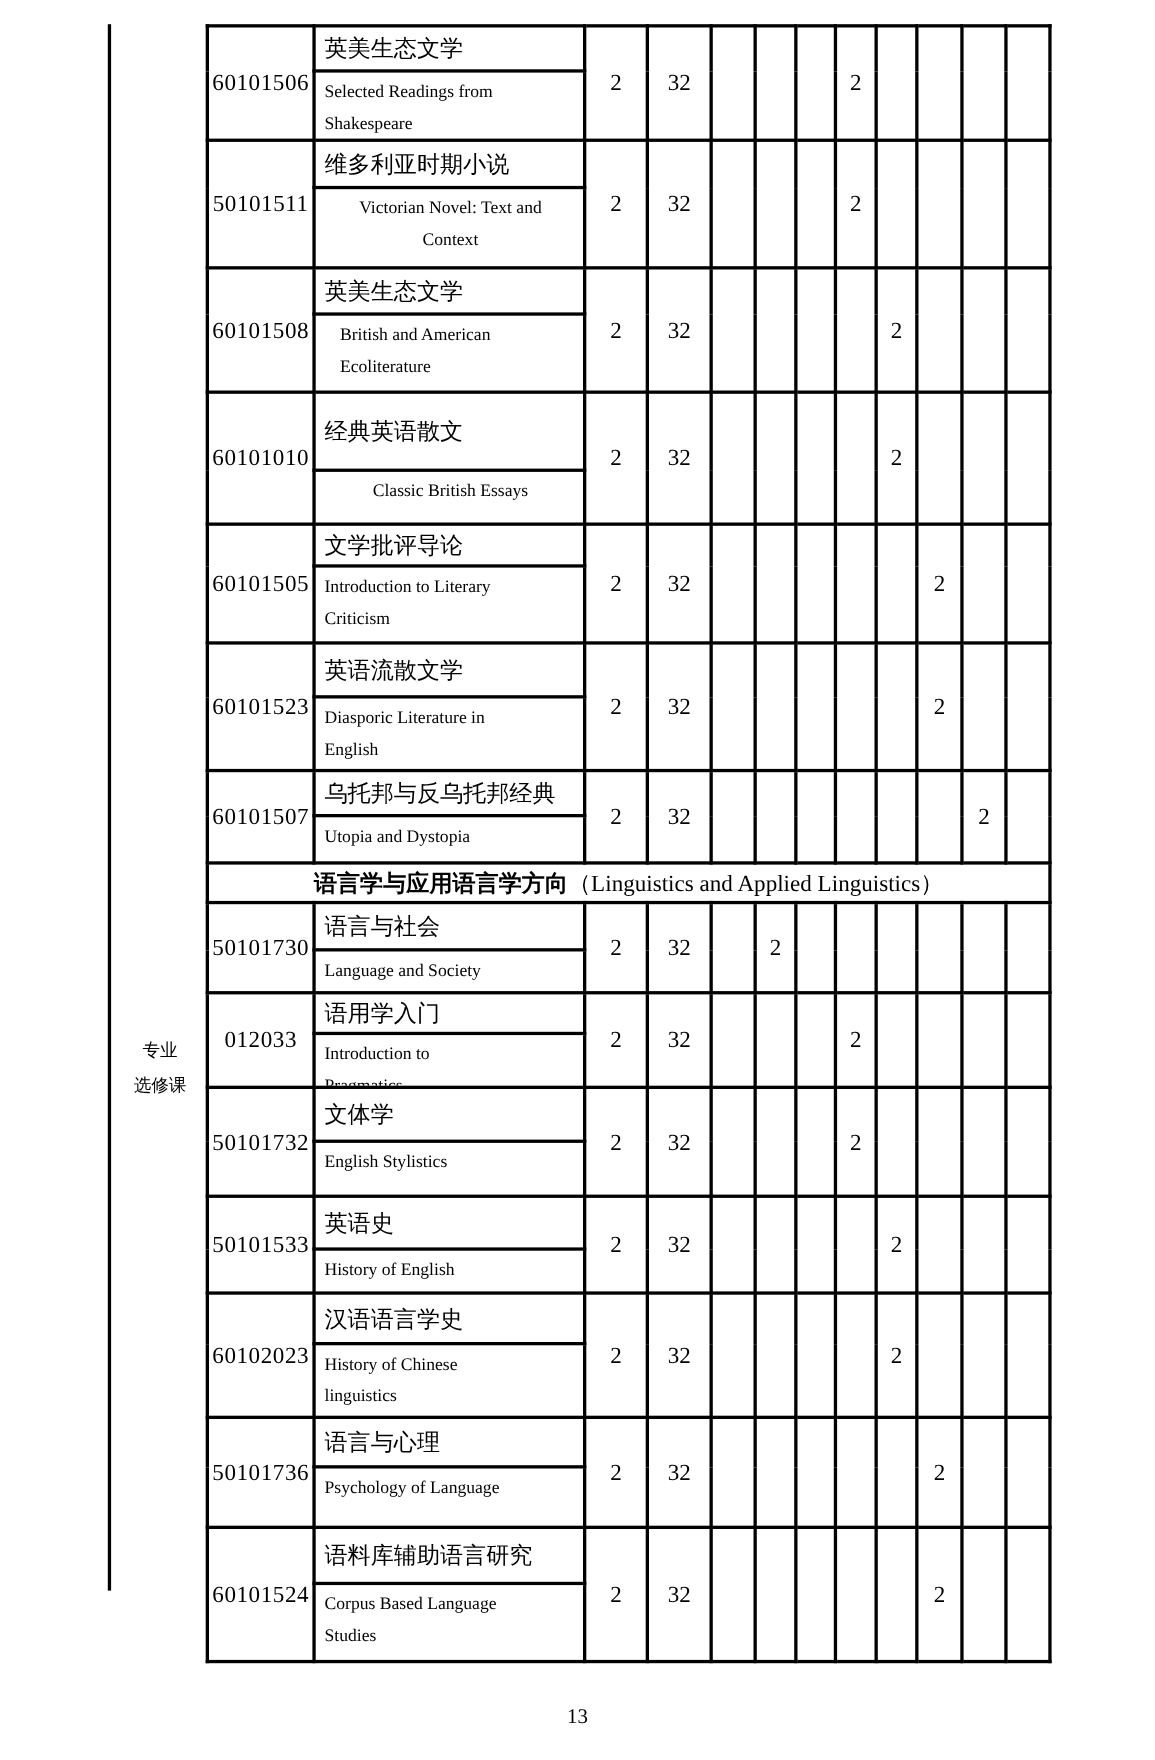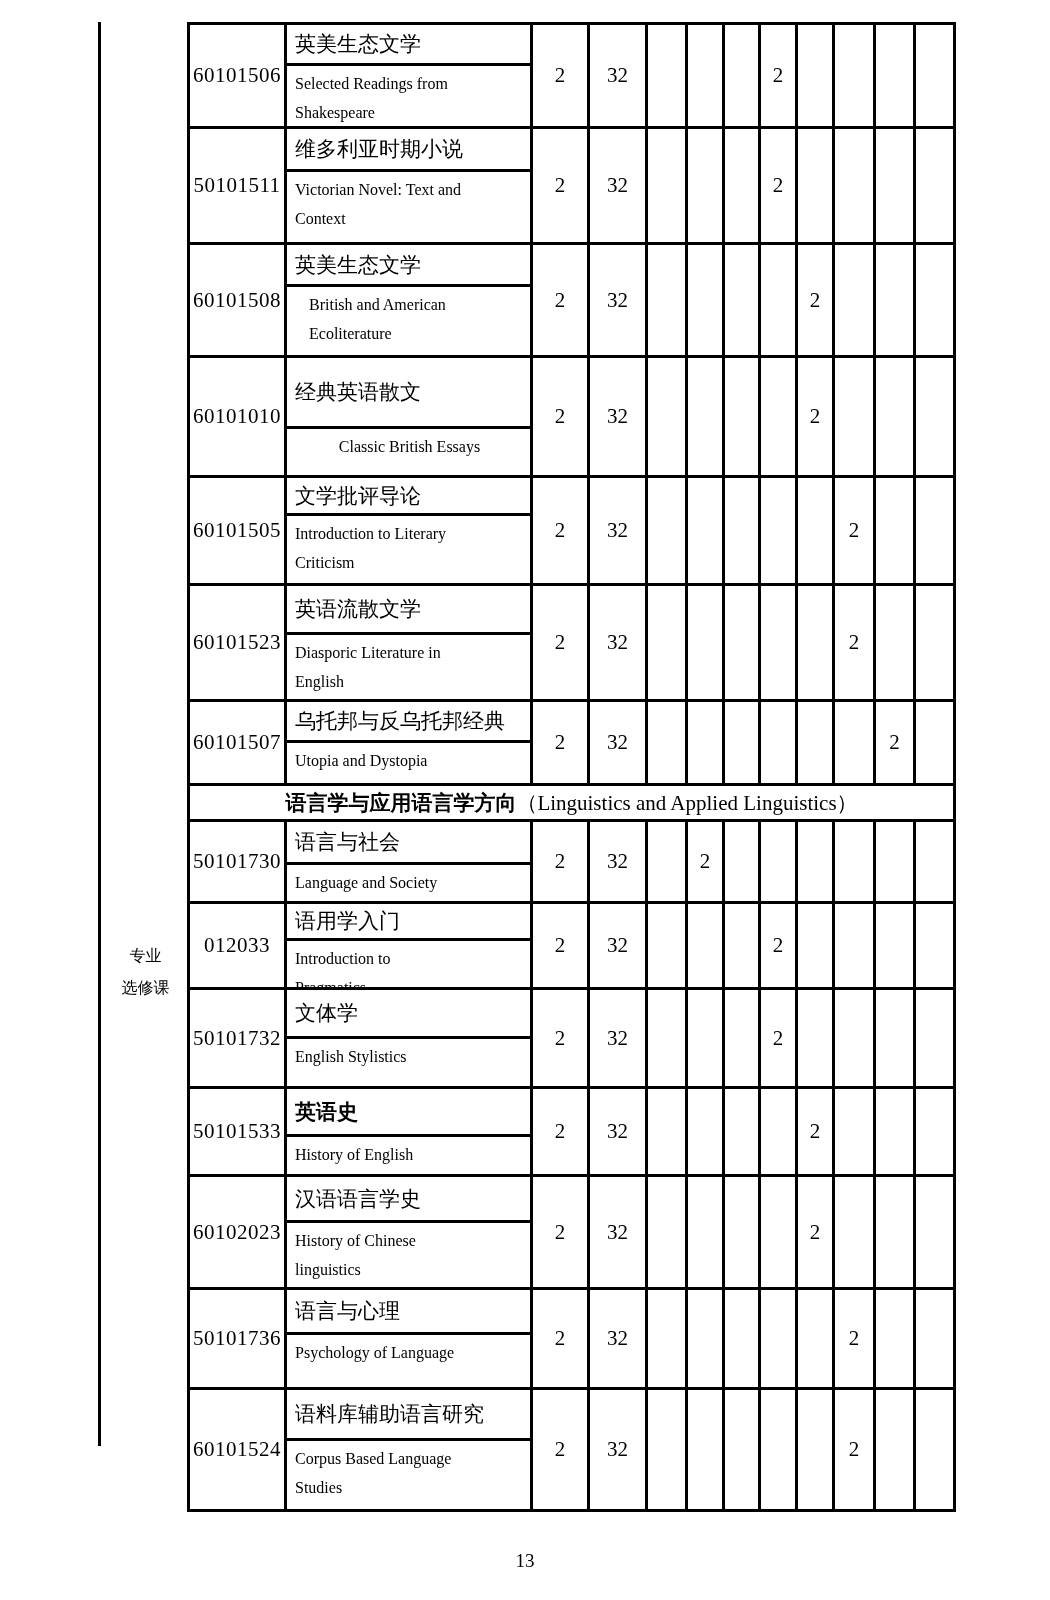--- a/index.html
+++ b/index.html
@@ -111,21 +111,21 @@
             <td rowspan="2" class="num-cell"></td>
             <td rowspan="2" class="num-cell"></td>
             <td rowspan="2" class="num-cell">2</td>
             <td rowspan="2" class="num-cell"></td>
             <td rowspan="2" class="num-cell"></td>
             <td rowspan="2" class="num-cell"></td>
             <td rowspan="2" class="num-cell"></td>
           </tr>
           <tr>
             <td class="en-cell">
-              <div class="en-box" style="height: 67px;">Victorian Novel: Text and<br>Context</div>
+              <div class="en-box" style="height: 67px; text-align: center;">Victorian Novel: Text and<br>Context</div>
             </td>
           </tr>
           <tr>
             <td rowspan="2" class="code-cell">60101508</td>
             <td class="zh-cell" style="height: 39px;">
               <div class="zh-box">英美生态文学</div>
             </td>
             <td rowspan="2" class="num-cell">2</td>
             <td rowspan="2" class="num-cell">32</td>
             <td rowspan="2" class="num-cell"></td>
@@ -287,21 +287,21 @@
             <td rowspan="2" class="num-cell"></td>
             <td rowspan="2" class="num-cell"></td>
           </tr>
           <tr>
             <td class="en-cell">
               <div class="en-box" style="height: 44px;">English Stylistics</div>
             </td>
           </tr>
           <tr>
             <td rowspan="2" class="code-cell">50101533</td>
-            <td class="zh-cell" style="height: 45px; font-weight: bold;">
+            <td class="zh-cell" style="height: 45px;">
               <div class="zh-box">英语史</div>
             </td>
             <td rowspan="2" class="num-cell">2</td>
             <td rowspan="2" class="num-cell">32</td>
             <td rowspan="2" class="num-cell"></td>
             <td rowspan="2" class="num-cell"></td>
             <td rowspan="2" class="num-cell"></td>
             <td rowspan="2" class="num-cell"></td>
             <td rowspan="2" class="num-cell">2</td>
             <td rowspan="2" class="num-cell"></td>

